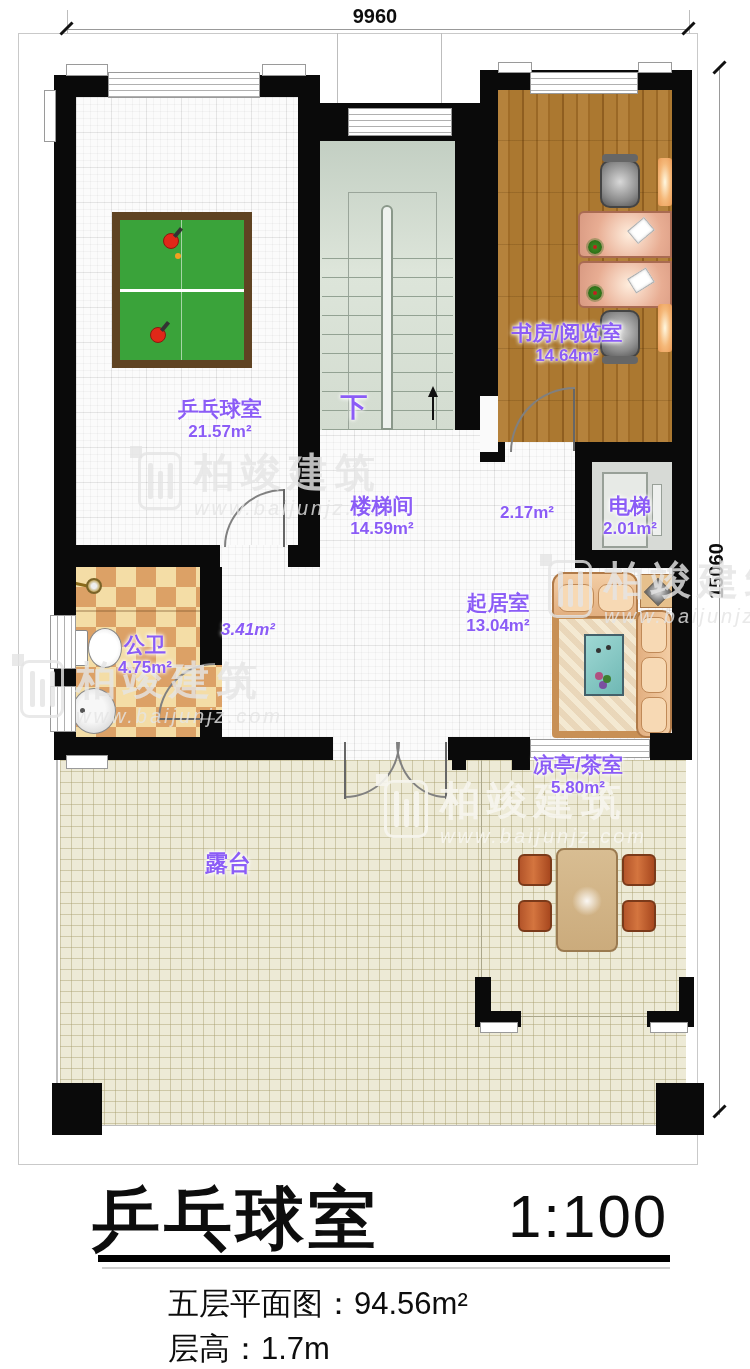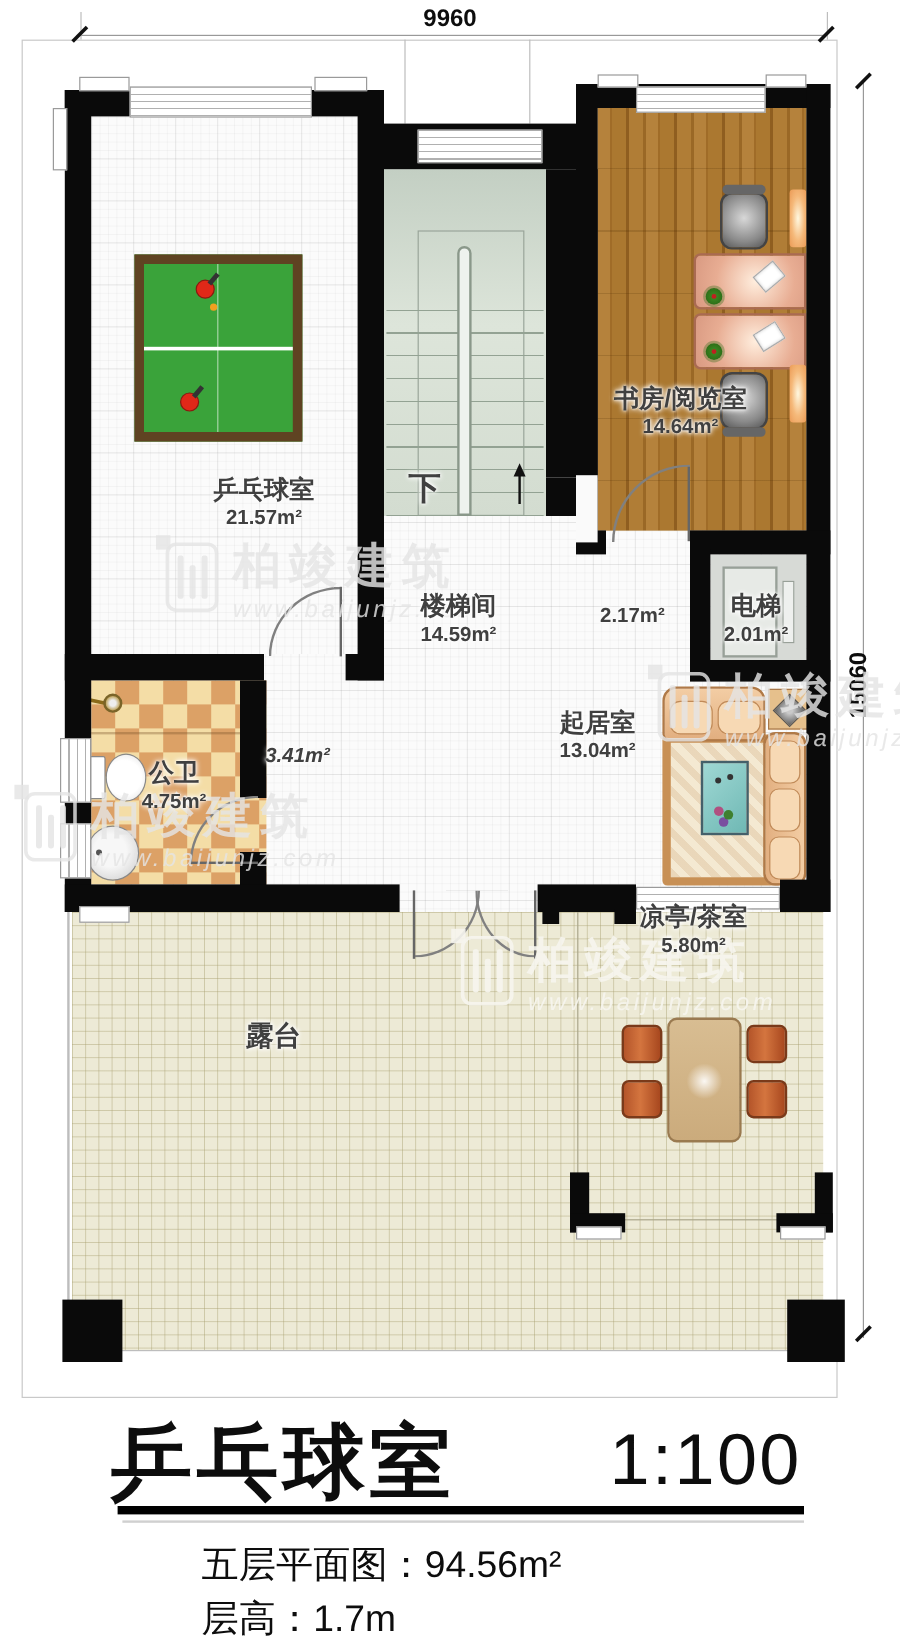--- a/index.html
+++ b/index.html
@@ -28,21 +28,21 @@
     background-image:
       repeating-linear-gradient(180deg, rgba(70,40,0,.18) 0 1px, transparent 1px 52px),
       repeating-linear-gradient(90deg, #b5823c 0 10px, #a06c28 10px 12px, #ab7830 12px 24px, #8f5e20 24px 26px, #b07d36 26px 38px, #9a6826 38px 40px); }
   .stair-floor { position:absolute; background:linear-gradient(180deg,#c3cfc3 0%,#dde5da 45%,#d3dcd0 100%); }
   .checker-floor { position:absolute;
     background:repeating-conic-gradient(#dca166 0% 25%, #f4dda6 0% 50%) 0 0 / 40px 40px; }
   .elev-floor { position:absolute; background:#d7dad6; }
   .treads { position:absolute; background:repeating-linear-gradient(180deg, transparent 0 18px, #93a293 18px 19px); }
   .arc { position:absolute; border:0 solid #808080; background:transparent; }
   .leaf { position:absolute; background:#666; }
-  .room-label { position:absolute; text-align:center; line-height:1.18; color:#404040;
+  .room-label { position:absolute; text-align:center; line-height:1.18; color:#8b5cf6;
     text-shadow:0 0 2px #fff,0 0 4px #fff,0 0 5px rgba(255,255,255,.95); }
   .room-name { font-size:21px; font-weight:700; }
   .room-area { font-size:17px; font-weight:700; }
   .dim-text { position:absolute; font-size:20px; font-weight:700; text-align:center; }
   .tick { position:absolute; width:17px; height:3px; background:#111; transform:rotate(-45deg); }
   .wm { position:absolute; display:flex; align-items:flex-start; gap:12px;
         color:rgba(228,228,228,.82); pointer-events:none; }
   .wm-logo { width:44px; height:58px; border:3px solid currentColor; border-radius:9px; position:relative; flex:none; }
   .wm-logo i { position:absolute; background:currentColor; width:5px; top:8px; bottom:8px; border-radius:2px; }
   .wm-logo .b1 { left:7px; } .wm-logo .b2 { left:17px; top:16px; } .wm-logo .b3 { left:27px; }

